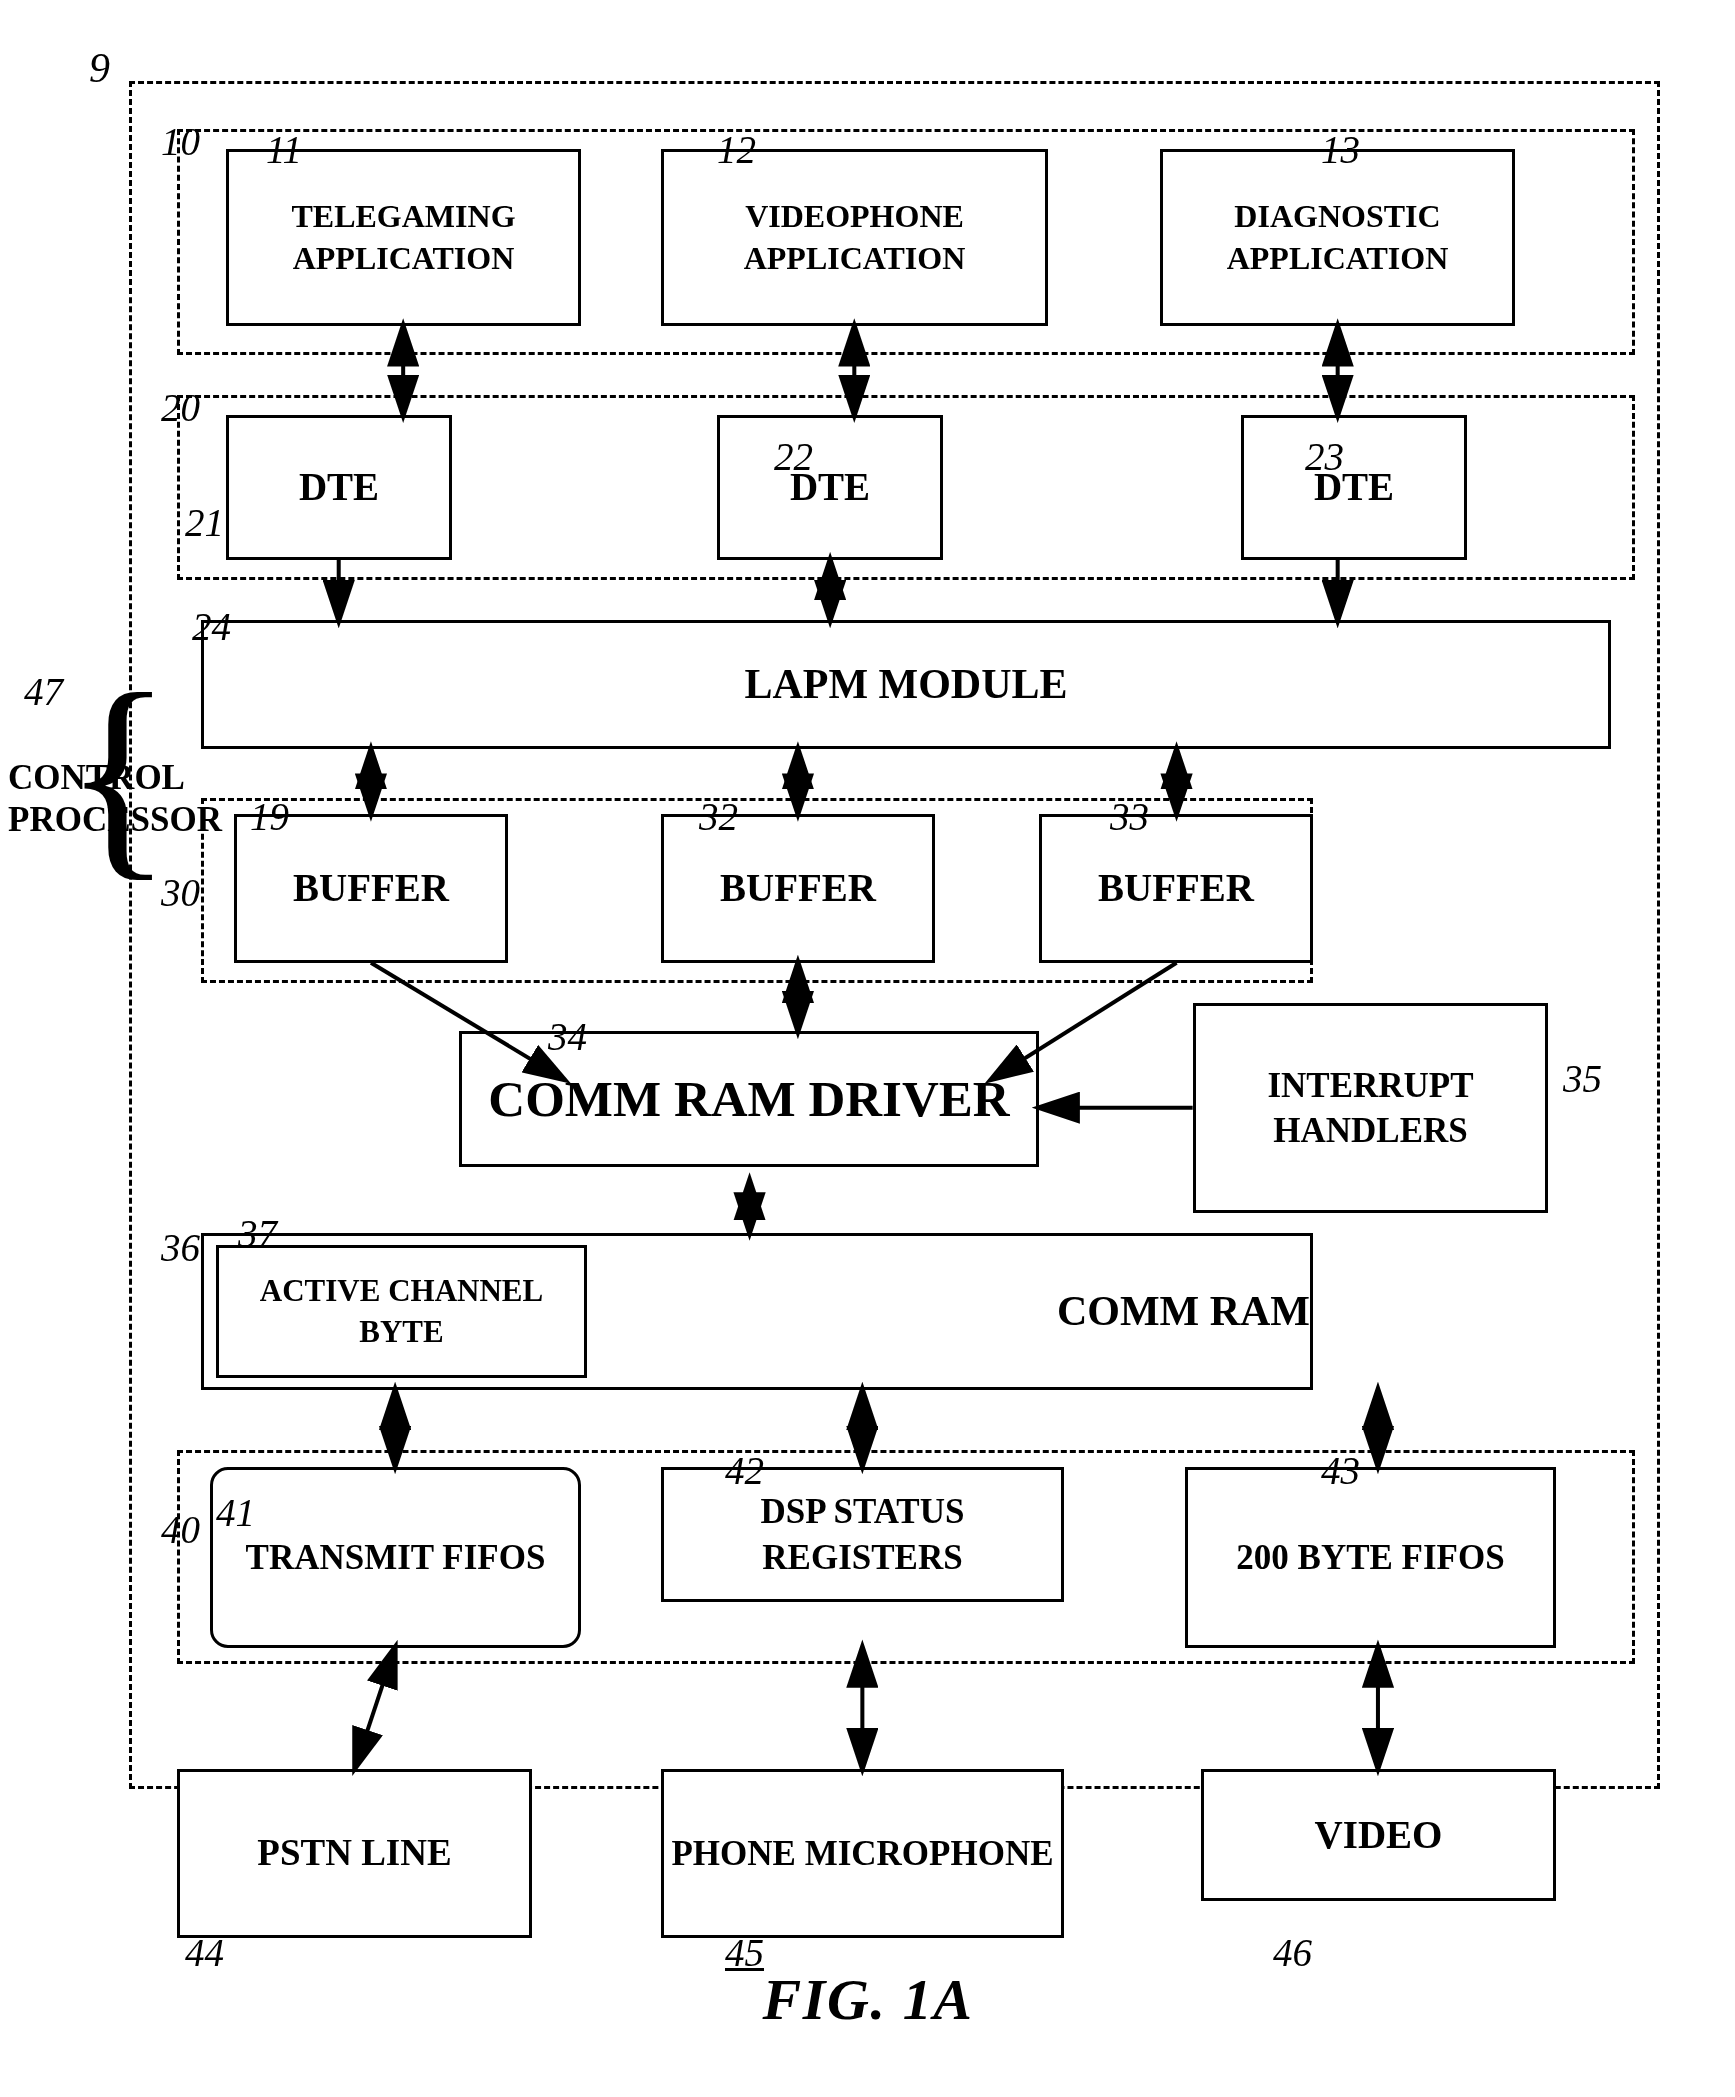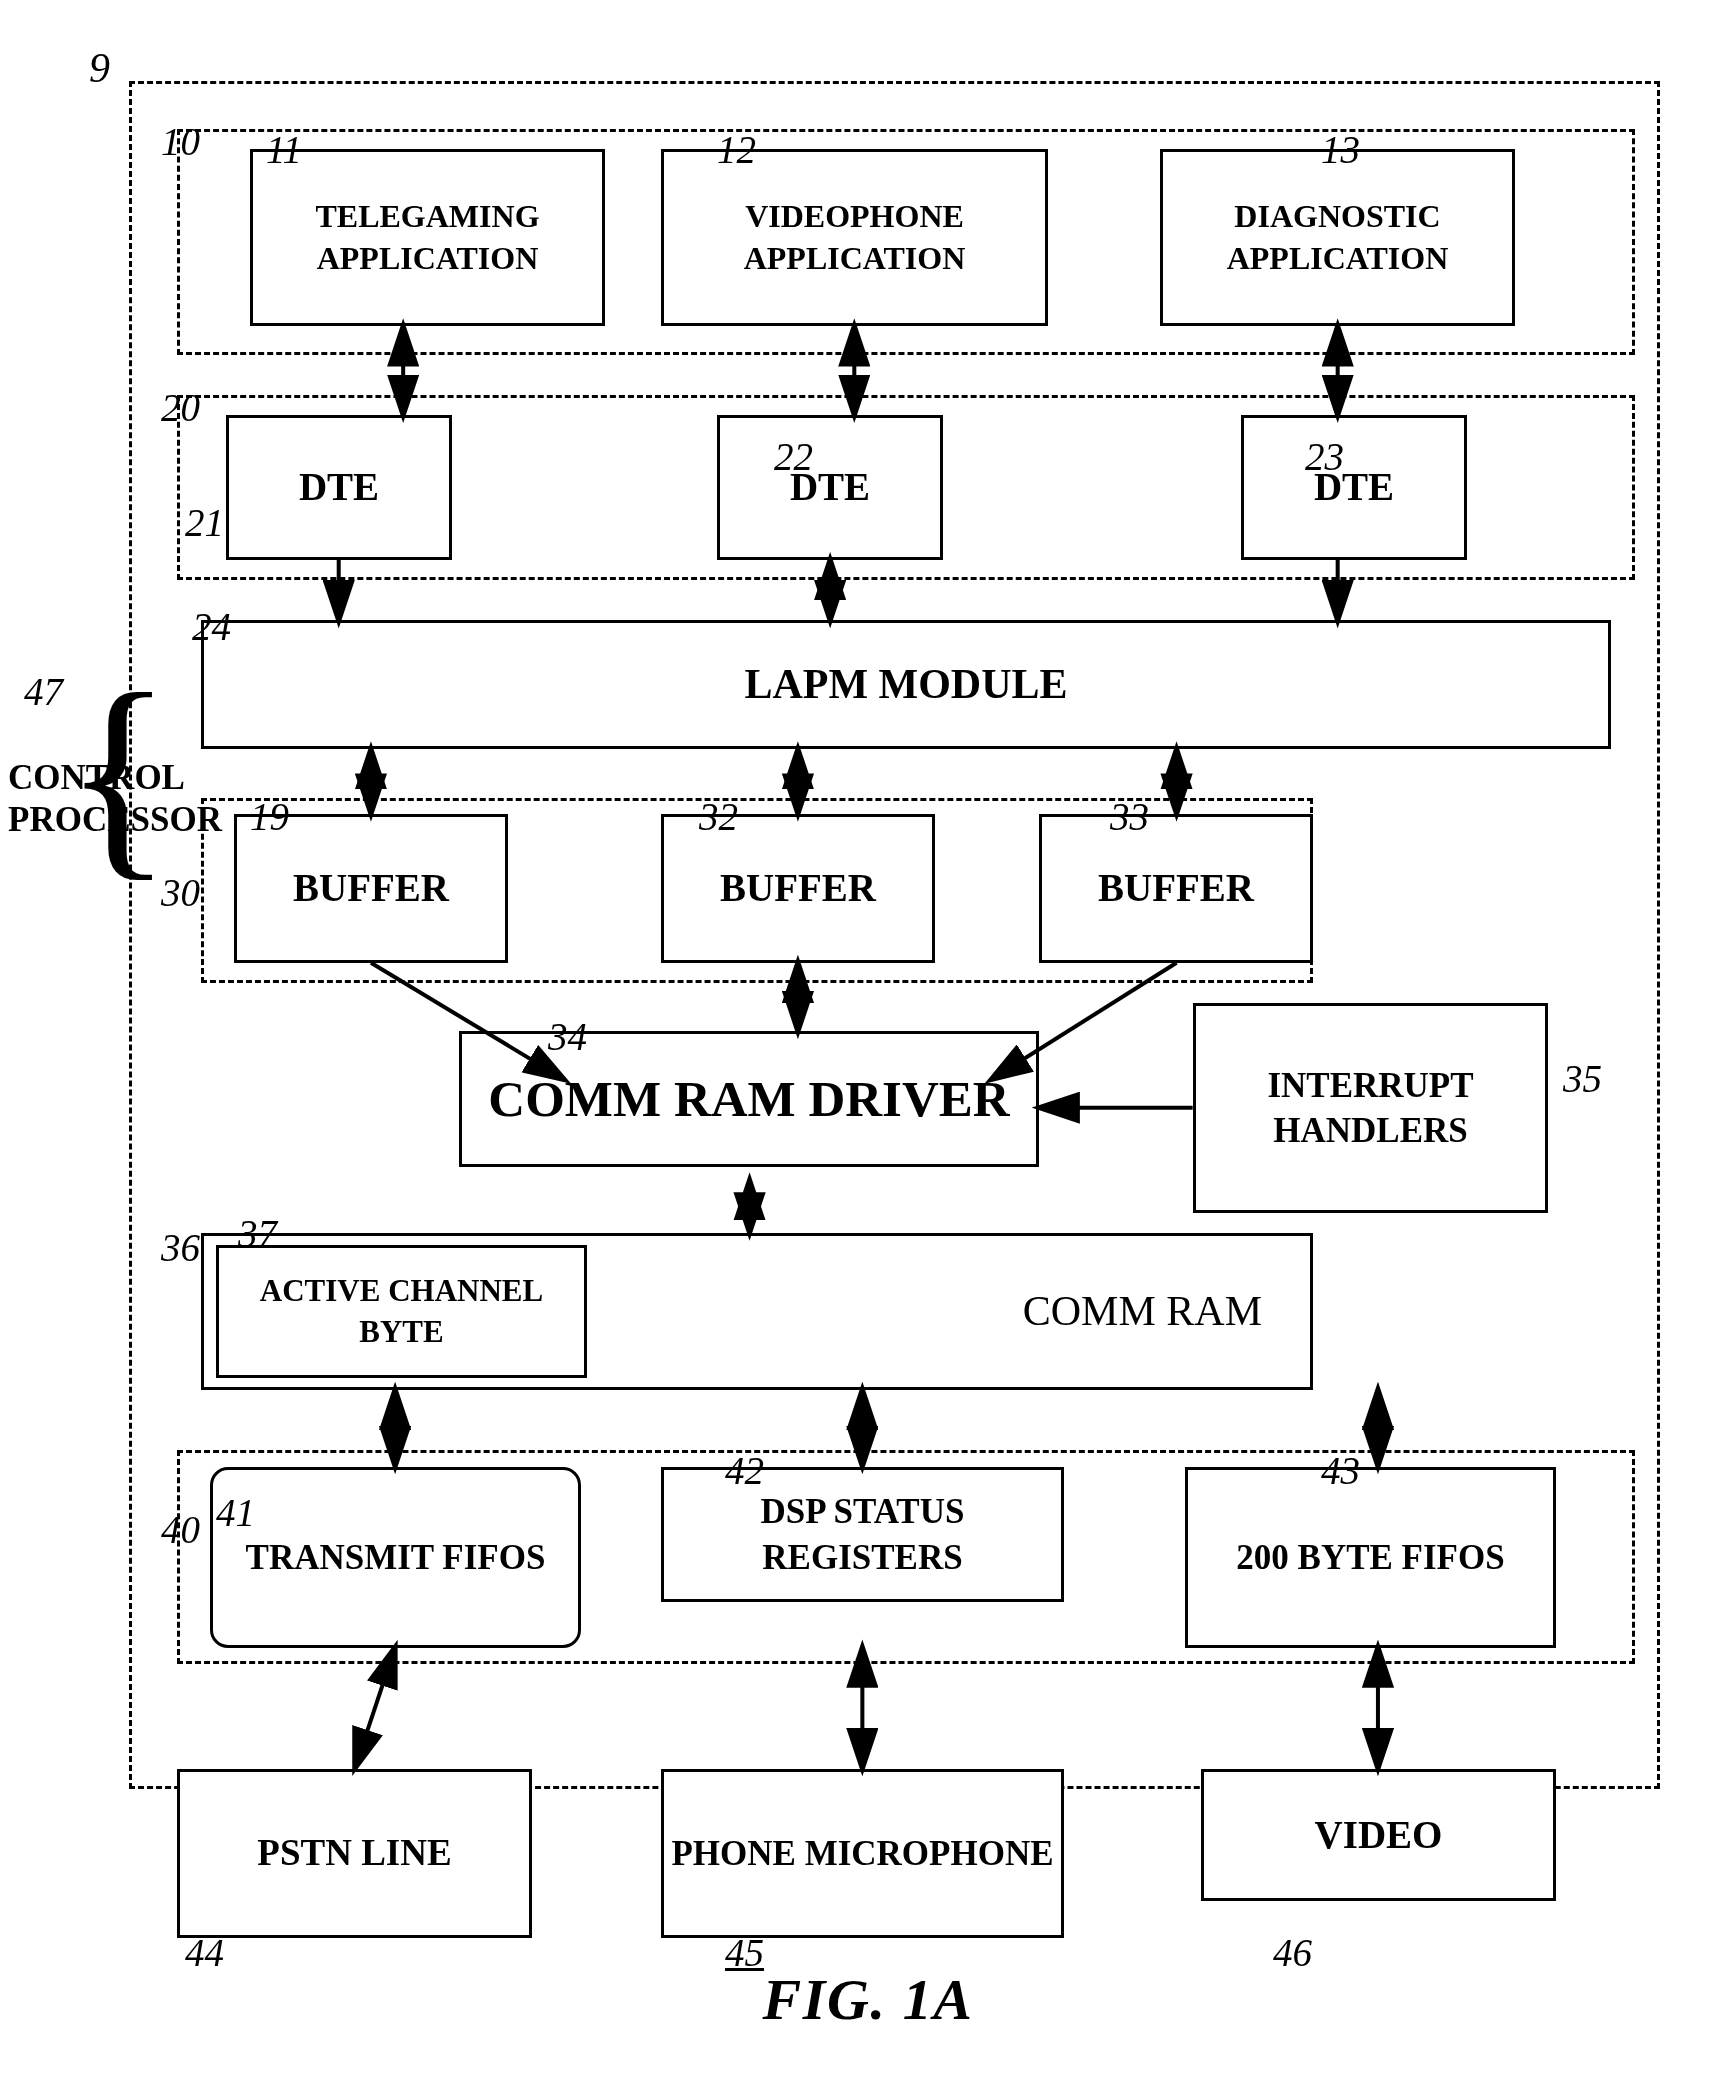--- a/index.html
+++ b/index.html
@@ -100,21 +100,21 @@
 <div class="page">
 
   <div class="ref-9">9</div>
 
   <div class="outer-box"></div>
 
   <div class="dashed-group" style="top:129px; left:177px; width:1458px; height:226px;"></div>
 
   <div class="ref-label" style="top:119px; left:161px;">10</div>
 
-  <div class="block" style="top:149px; left:226px; width:355px; height:177px; font-size:32px;margin-left:24px;">
+  <div class="block" style="top:149px; left:226px; width:355px; height:177px; font-size:32px;">
     <span>TELEGAMING APPLICATION</span>
   </div>
 
   <div class="ref-label" style="top:127px; left:266px;">11</div>
 
   <div class="block" style="top:149px; left:661px; width:387px; height:177px; font-size:32px;">
     <span>VIDEOPHONE APPLICATION</span>
   </div>
 
   <div class="ref-label" style="top:127px; left:717px;">12</div>
@@ -171,21 +171,21 @@
   <div class="block" style="top:1031px; left:459px; width:580px; height:136px; font-size:51px;">
     <span>COMM RAM DRIVER</span>
   </div>
   <div class="ref-label" style="top:1014px; left:548px;">34</div>
 
   <div class="block" style="top:1003px; left:1193px; width:355px; height:210px; font-size:35px;">
     <span>INTERRUPT HANDLERS</span>
   </div>
   <div class="ref-label" style="top:1056px; left:1563px;">35</div>
 
-  <div class="block" style="top:1233px; left:201px; width:1112px; height:157px; font-size:42px; font-weight:normal; justify-content:flex-end; padding-right:48px;">
+  <div class="block" style="top:1233px; left:201px; width:1112px; height:157px; font-size:42px; font-weight:bold; justify-content:flex-end; ">
     <span>COMM RAM</span>
   </div>
 
   <div class="ref-label" style="top:1225px; left:161px;">36</div>
 
   <div class="ref-label" style="top:1211px; left:238px;">37</div>
 
   <div class="block" style="top:1245px; left:216px; width:371px; height:133px; font-size:31px; border:3.2px solid #000;">
     <span>ACTIVE CHANNEL BYTE</span>
   </div>

